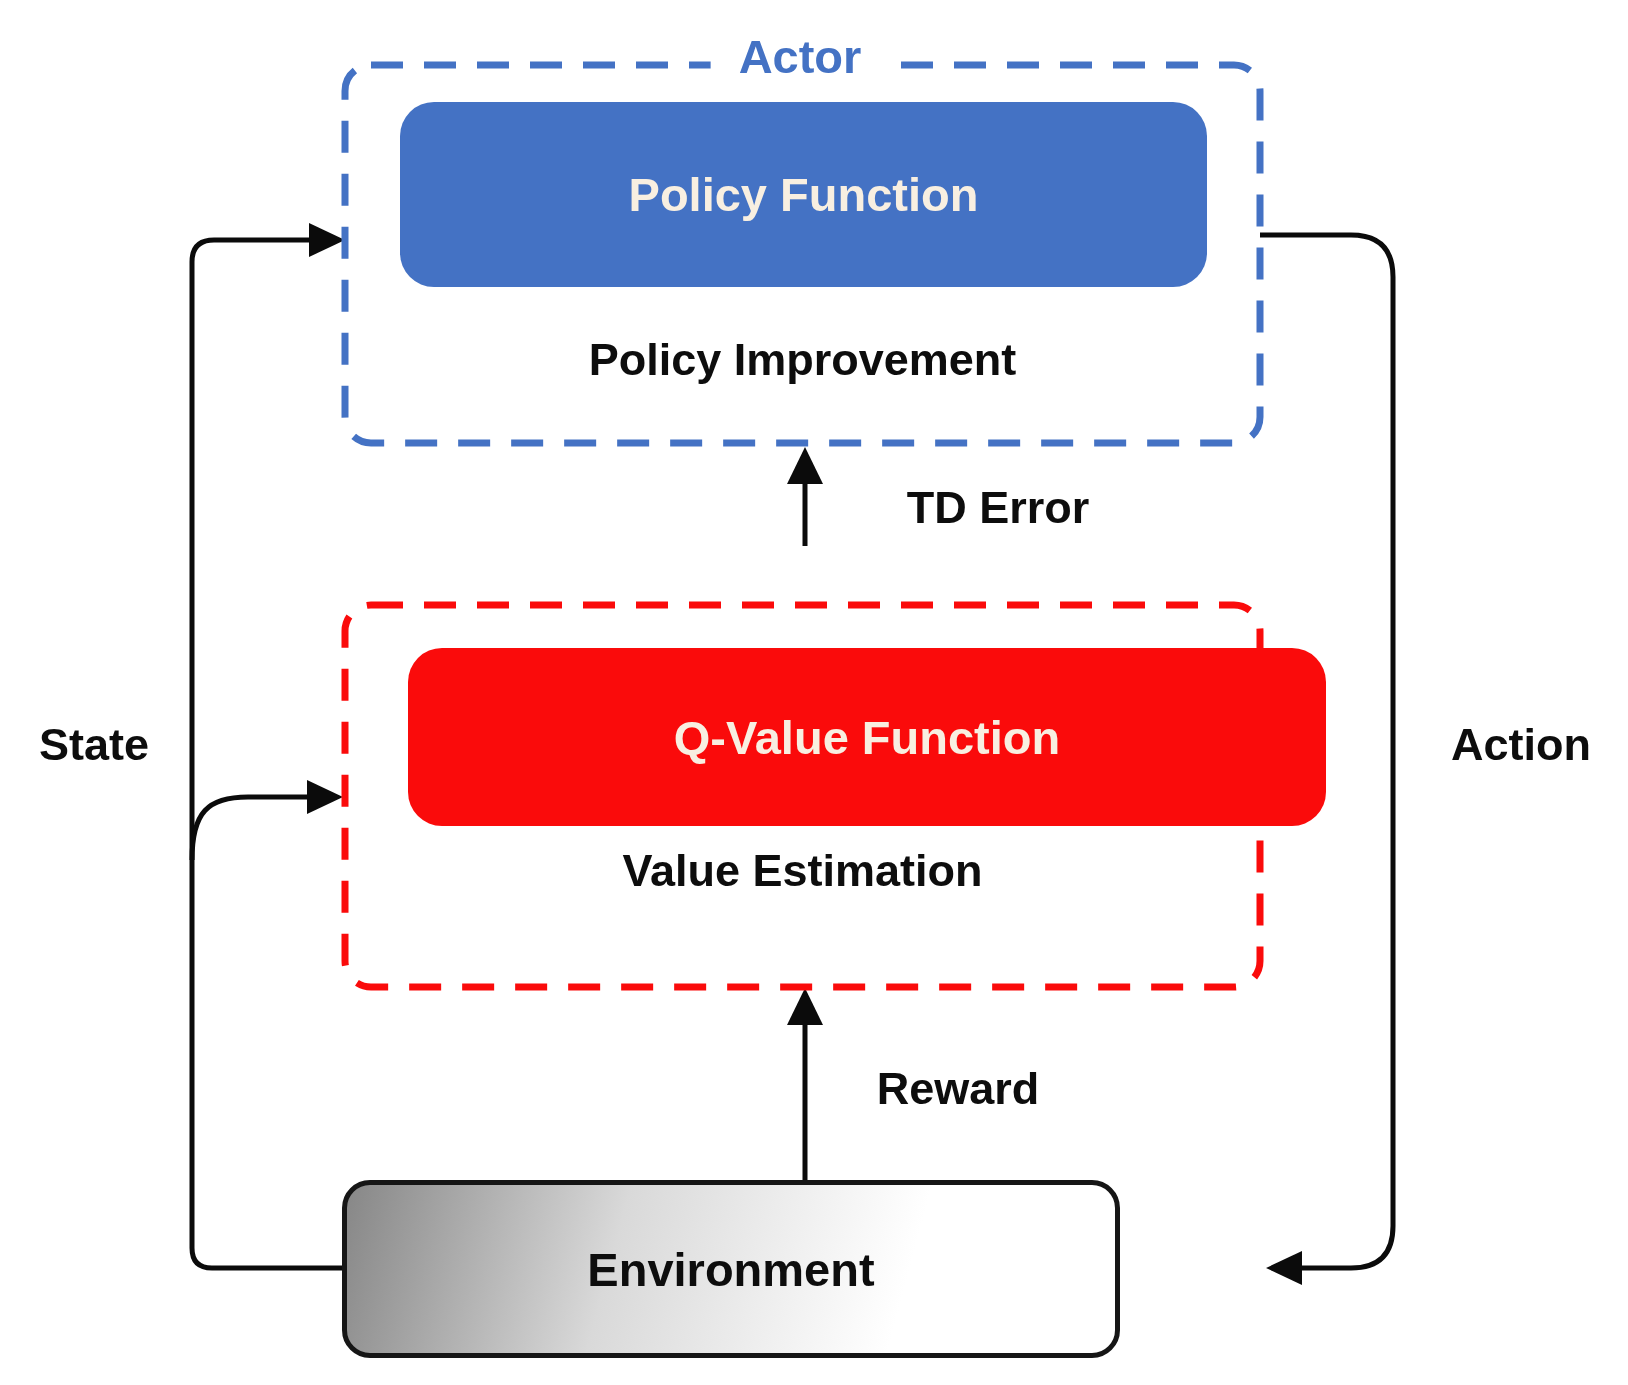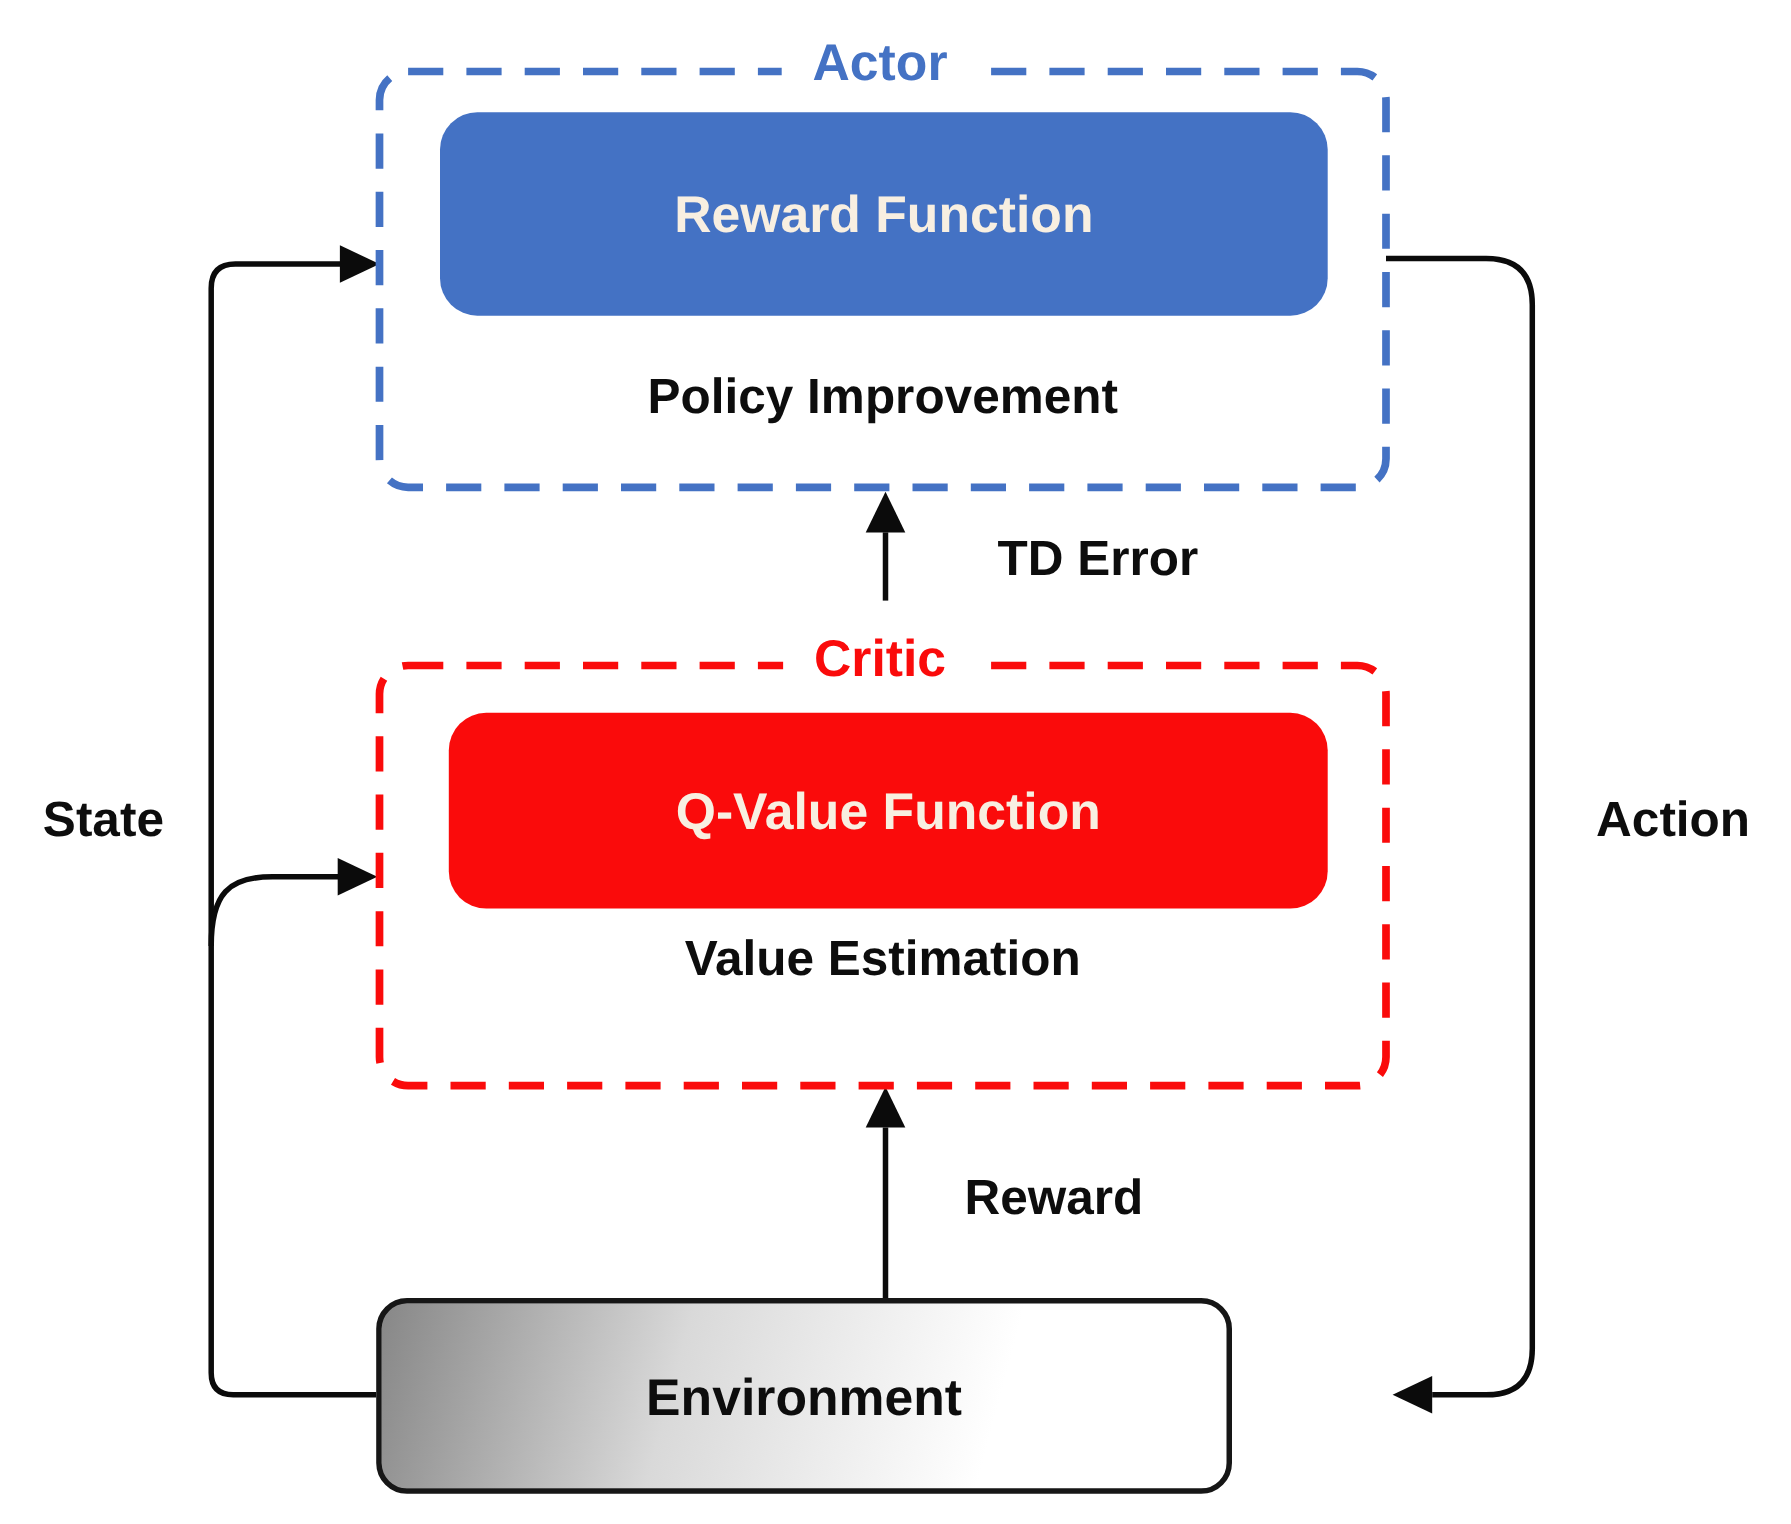--- a/index.html
+++ b/index.html
@@ -60,21 +60,21 @@
     font-size: 47px;
     font-weight: 700;
     color: var(--box_text, #F8EFE1);
     white-space: nowrap;
   }
   .solid-box.policy {
     left: 400px; top: 102px; width: 807px; height: 185px;
     background: var(--actor_blue, #4472C4);
   }
   .solid-box.qvalue {
-    left: 408px; top: 648px; width: 799px; height: 178px;
+    left: 408px; top: 648px; width: 918px; height: 178px;
     background: var(--critic_red, #FA0B0B);
   }
 
   .caption {
     position: absolute;
     left: 345px;
     width: 915px;
     transform: translateY(-50%);
     text-align: center;
     font-size: 45px;
@@ -139,26 +139,25 @@
     <path class="conn-line" d="M 805 1180 L 805 1025"></path>
     <polygon class="arrow-head" points="805,988 787,1025 823,1025"></polygon>
 
     <rect class="dash-rect dash-actor" x="345" y="65" width="915" height="378" rx="26" stroke-dasharray="32 21"></rect>
     <rect class="dash-rect dash-critic" x="345" y="605" width="915" height="382" rx="26" stroke-dasharray="32 21"></rect>
   </svg>
 
   <div class="group-label actor" style="left:800px; top:57px;">Actor</div>
 
   <div class="solid-box policy">
-    <span>Reward Function</span>
+    <span>Policy Function</span>
   </div>
 
   <div class="caption policy-improvement">Policy Improvement</div>
 
-  <div class="group-label critic" style="left:800px; top:598px;">Critic</div>
 
   <div class="solid-box qvalue">
     <span>Q-Value Function</span>
   </div>
 
   <div class="caption value-estimation">Value Estimation</div>
 
   <div class="env-box">
     <span>Environment</span>
   </div>

